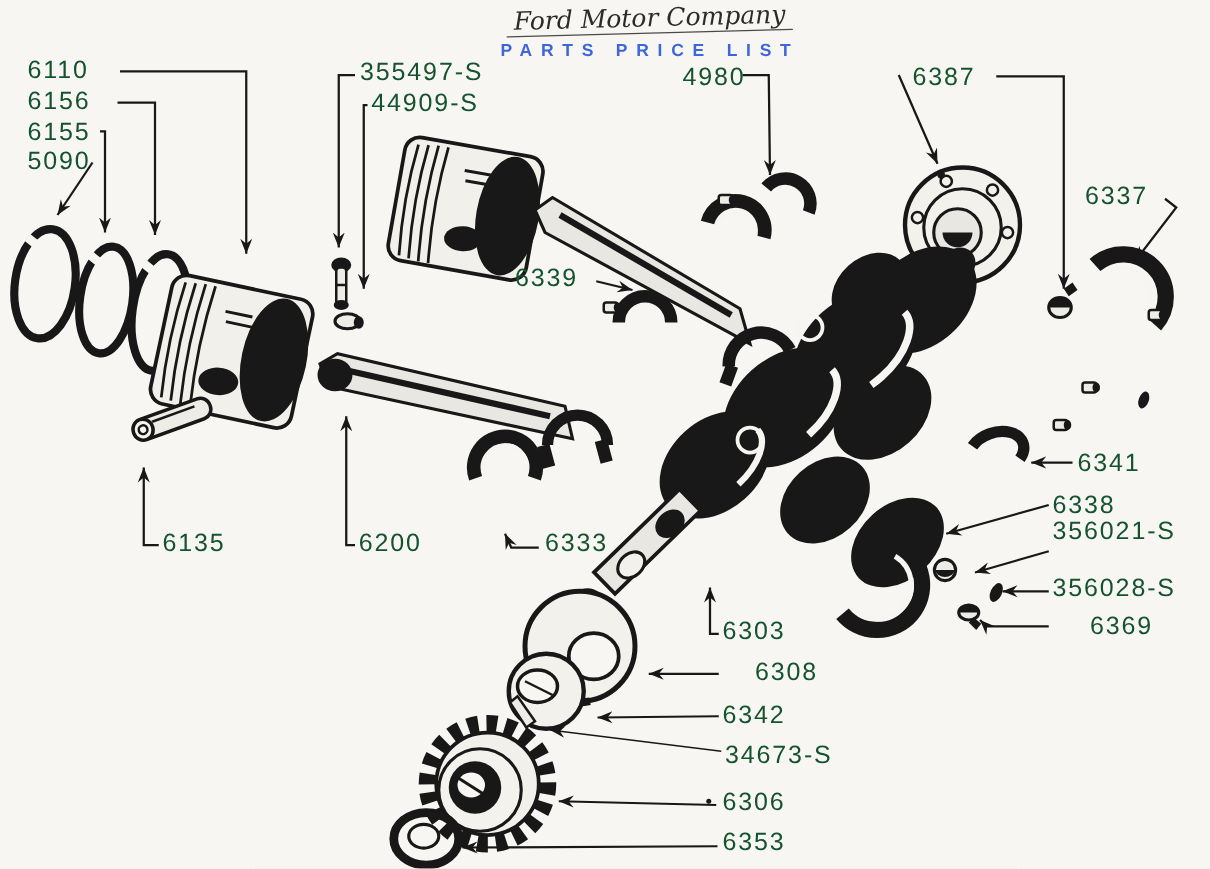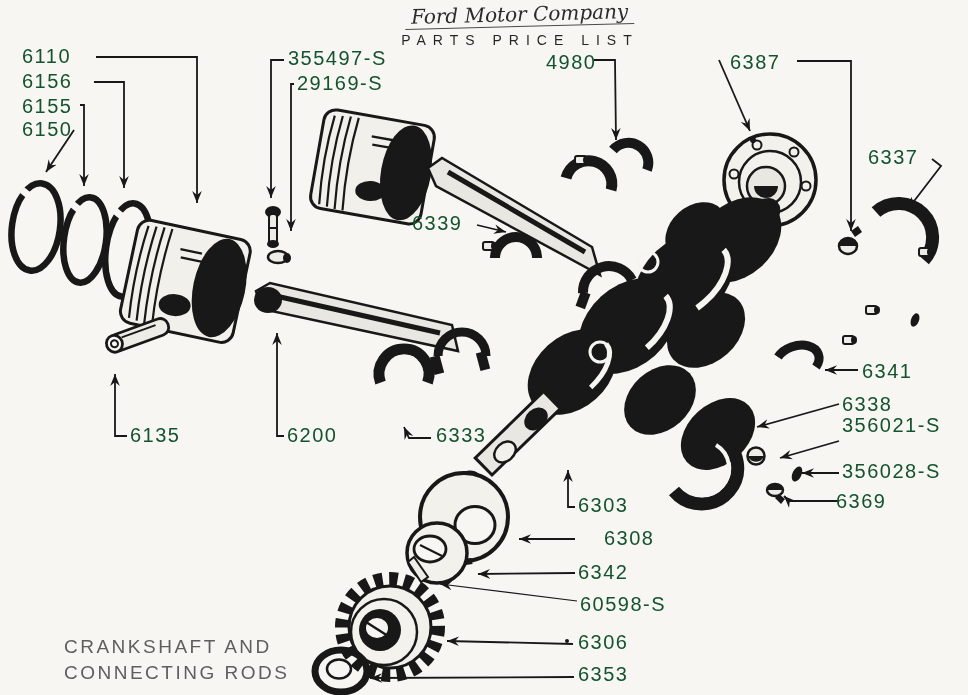--- a/index.html
+++ b/index.html
@@ -8,21 +8,21 @@
     background:#f7f6f2;overflow:hidden;
     font-family:"Liberation Sans",sans-serif;color:#1a1a1a;
   }
   .header{position:absolute;left:390px;top:2px;width:260px;text-align:center;}
   .script{
     display:inline-block;font-family:"DejaVu Serif",serif;font-style:italic;
     font-size:20px;color:#2b2b2b;transform:rotate(-1.5deg);
     border-bottom:1px solid #4a4a4a;padding:0 6px 0 6px;
   }
   .subtitle{
-    margin-top:5px;font-size:14px;letter-spacing:7px;color:#000000;opacity:.85;
+    margin-top:5px;font-size:14px;letter-spacing:7px;color:#1d4ed8;opacity:.85;font-weight:bold;
   }
   .art{position:absolute;left:0;top:0;}
   .plabel{
     position:absolute;font-size:20px;letter-spacing:1.5px;white-space:nowrap;
     color:#14532d;line-height:1;
   }
   .caption{
     position:absolute;left:64px;top:634px;font-size:19px;letter-spacing:2.5px;
     line-height:26px;color:#4e4e4e;opacity:.9;
   }
@@ -249,40 +249,36 @@
       <polyline points="577,601 440,584" stroke-width="1.2" marker-end="url(#ah)"></polyline>
       <polyline points="573,644 447,641" marker-end="url(#ah)"></polyline>
       <polyline points="574,677 370,678" marker-end="url(#ah)"></polyline>
       <circle cx="567" cy="641" r="2" fill="#181818" stroke="none"></circle>
     </g>
   </svg>
 
   <div class="plabel" style="left:22px;top:46px">6110</div>
   <div class="plabel" style="left:22px;top:71px">6156</div>
   <div class="plabel" style="left:22px;top:96px">6155</div>
-  <div class="plabel" style="left:22px;top:119px">6150</div>
+  <div class="plabel" style="left:22px;top:119px">5090</div>
   <div class="plabel" style="left:288px;top:48px">355497-S</div>
-  <div class="plabel" style="left:297px;top:73px">29169-S</div>
+  <div class="plabel" style="left:297px;top:73px">44909-S</div>
   <div class="plabel" style="left:546px;top:52px">4980</div>
   <div class="plabel" style="left:730px;top:52px">6387</div>
   <div class="plabel" style="left:868px;top:147px">6337</div>
   <div class="plabel" style="left:412px;top:213px">6339</div>
   <div class="plabel" style="left:130px;top:425px">6135</div>
   <div class="plabel" style="left:287px;top:425px">6200</div>
   <div class="plabel" style="left:436px;top:425px">6333</div>
   <div class="plabel" style="left:862px;top:361px">6341</div>
   <div class="plabel" style="left:842px;top:394px">6338</div>
   <div class="plabel" style="left:842px;top:415px">356021-S</div>
   <div class="plabel" style="left:842px;top:461px">356028-S</div>
-  <div class="plabel" style="left:836px;top:491px">6369</div>
+  <div class="plabel" style="left:872px;top:491px">6369</div>
   <div class="plabel" style="left:578px;top:495px">6303</div>
   <div class="plabel" style="left:604px;top:528px">6308</div>
   <div class="plabel" style="left:578px;top:562px">6342</div>
-  <div class="plabel" style="left:580px;top:594px">60598-S</div>
+  <div class="plabel" style="left:580px;top:594px">34673-S</div>
   <div class="plabel" style="left:578px;top:632px">6306</div>
   <div class="plabel" style="left:578px;top:664px">6353</div>
 
-  <div class="caption">
-    <div>CRANKSHAFT AND</div>
-    <div>CONNECTING RODS</div>
-  </div>
 
 </div>
 
 </body></html>

